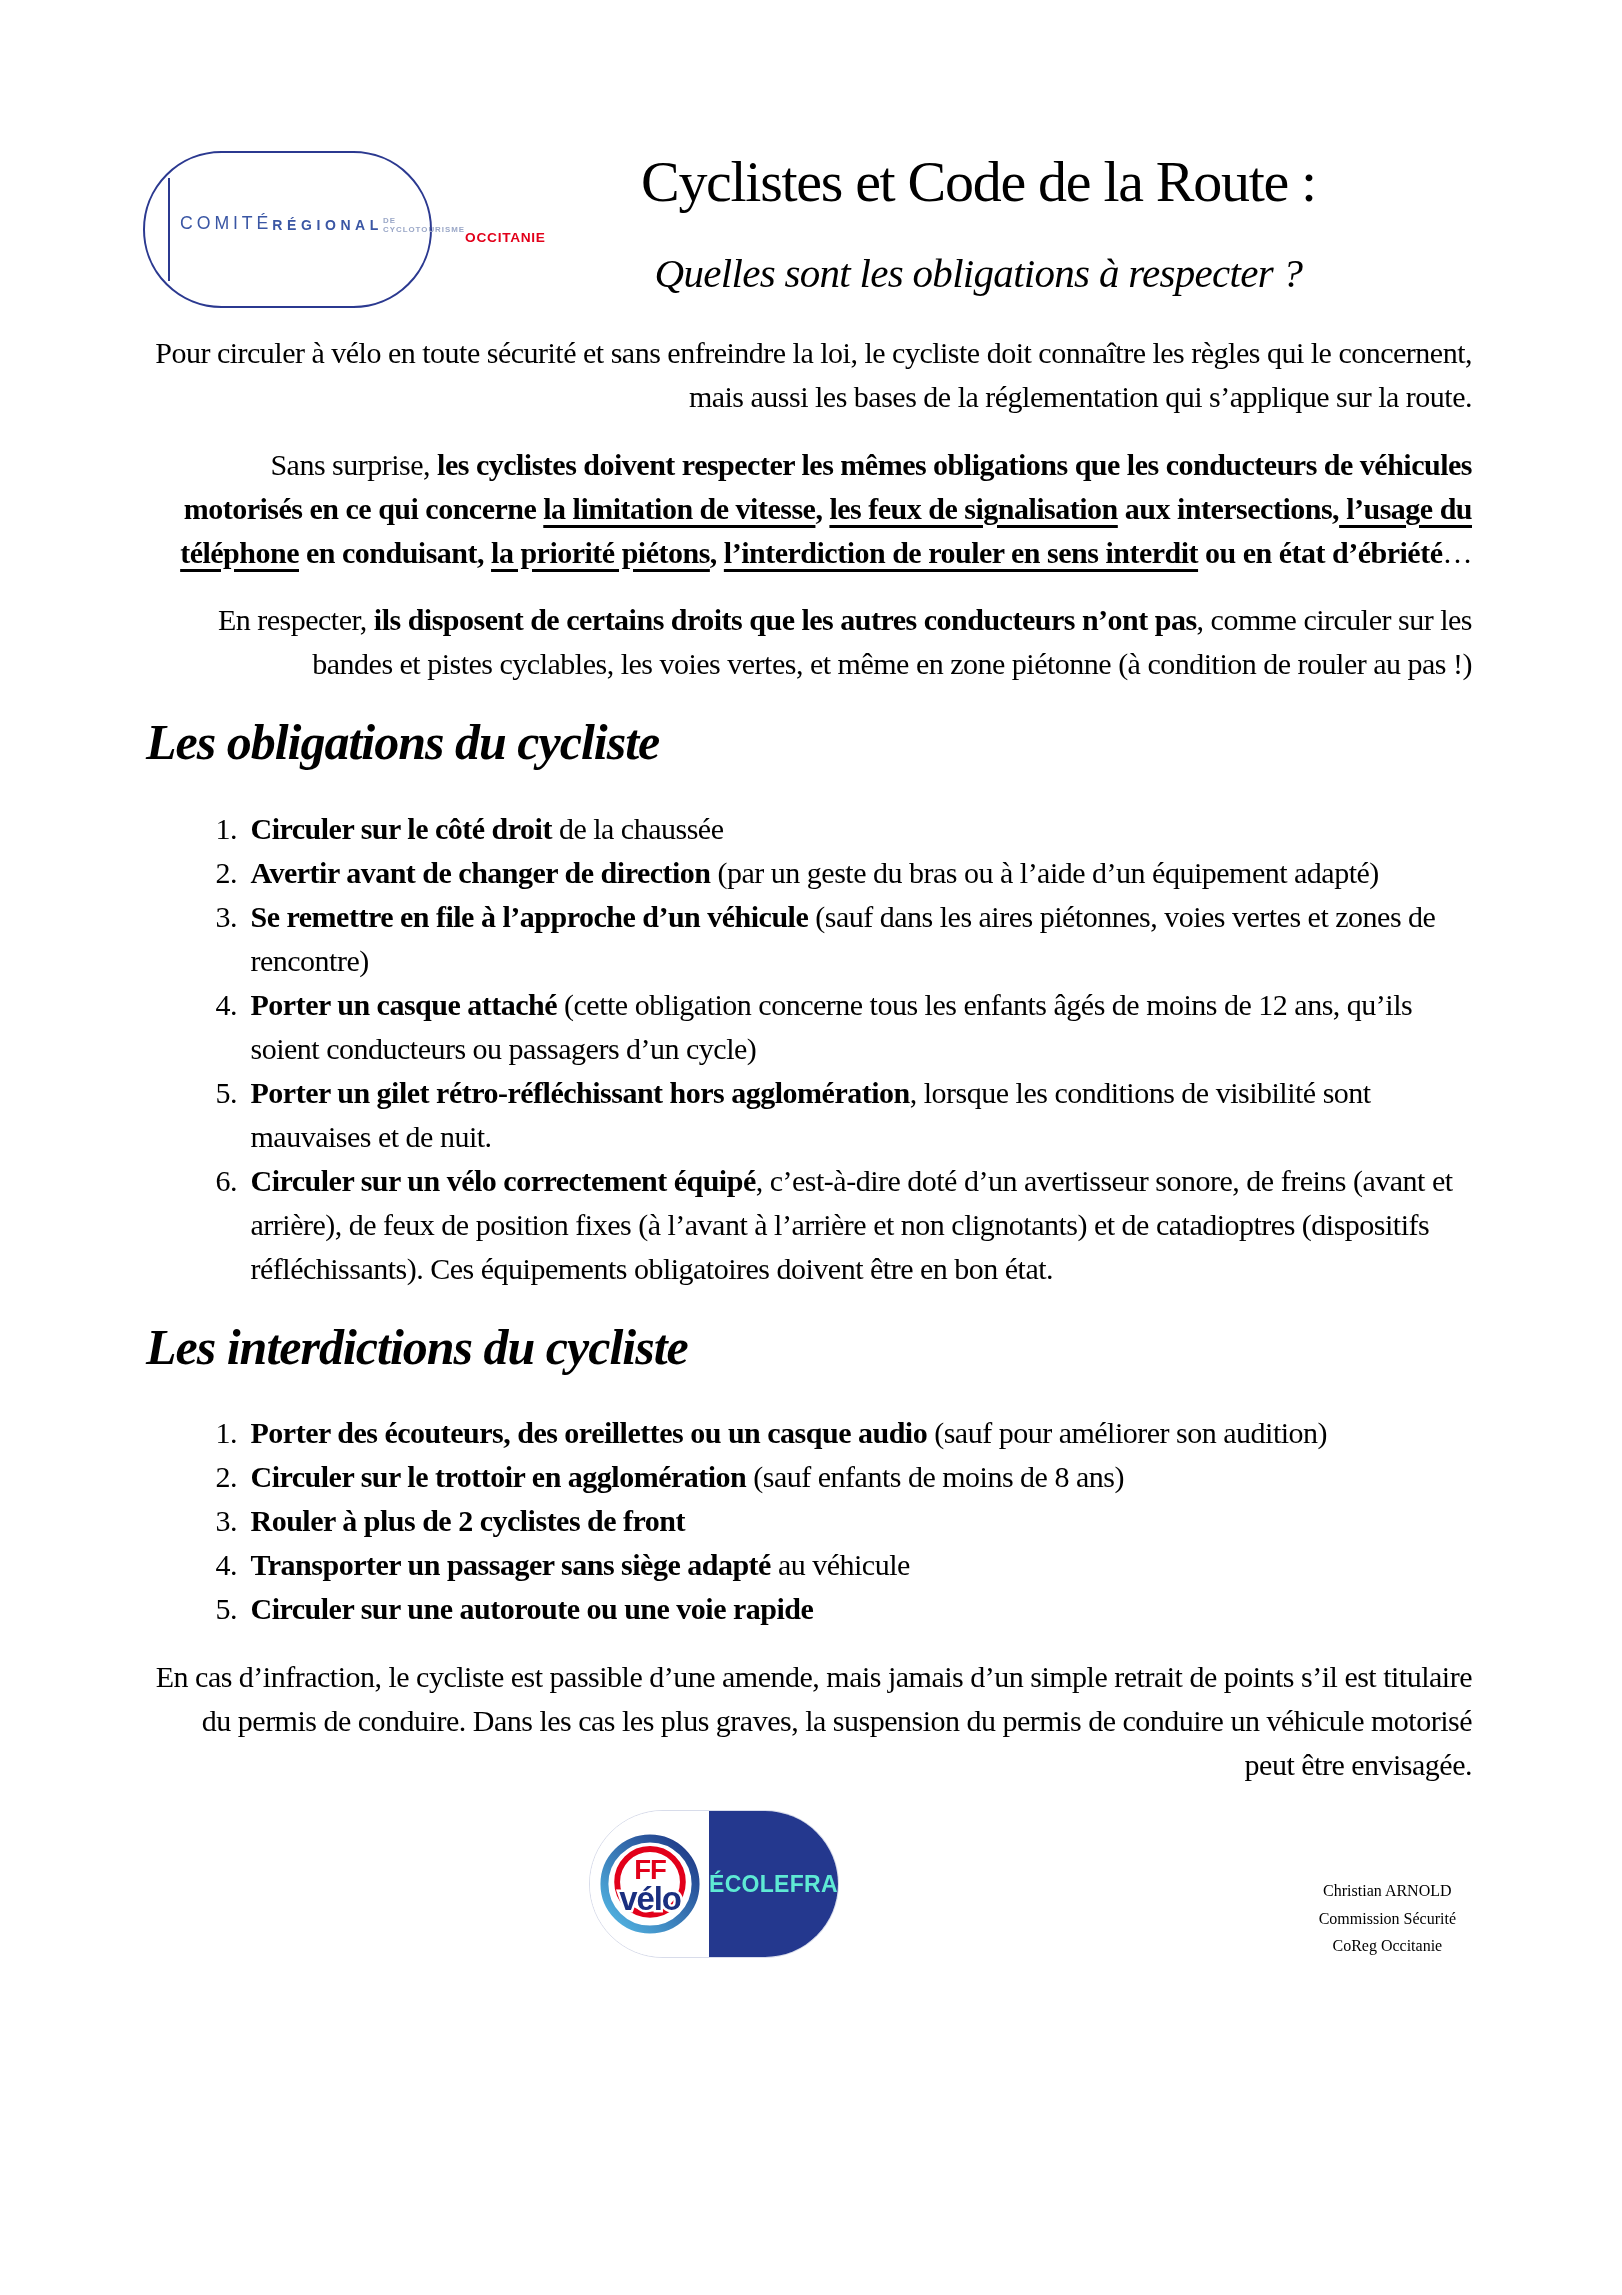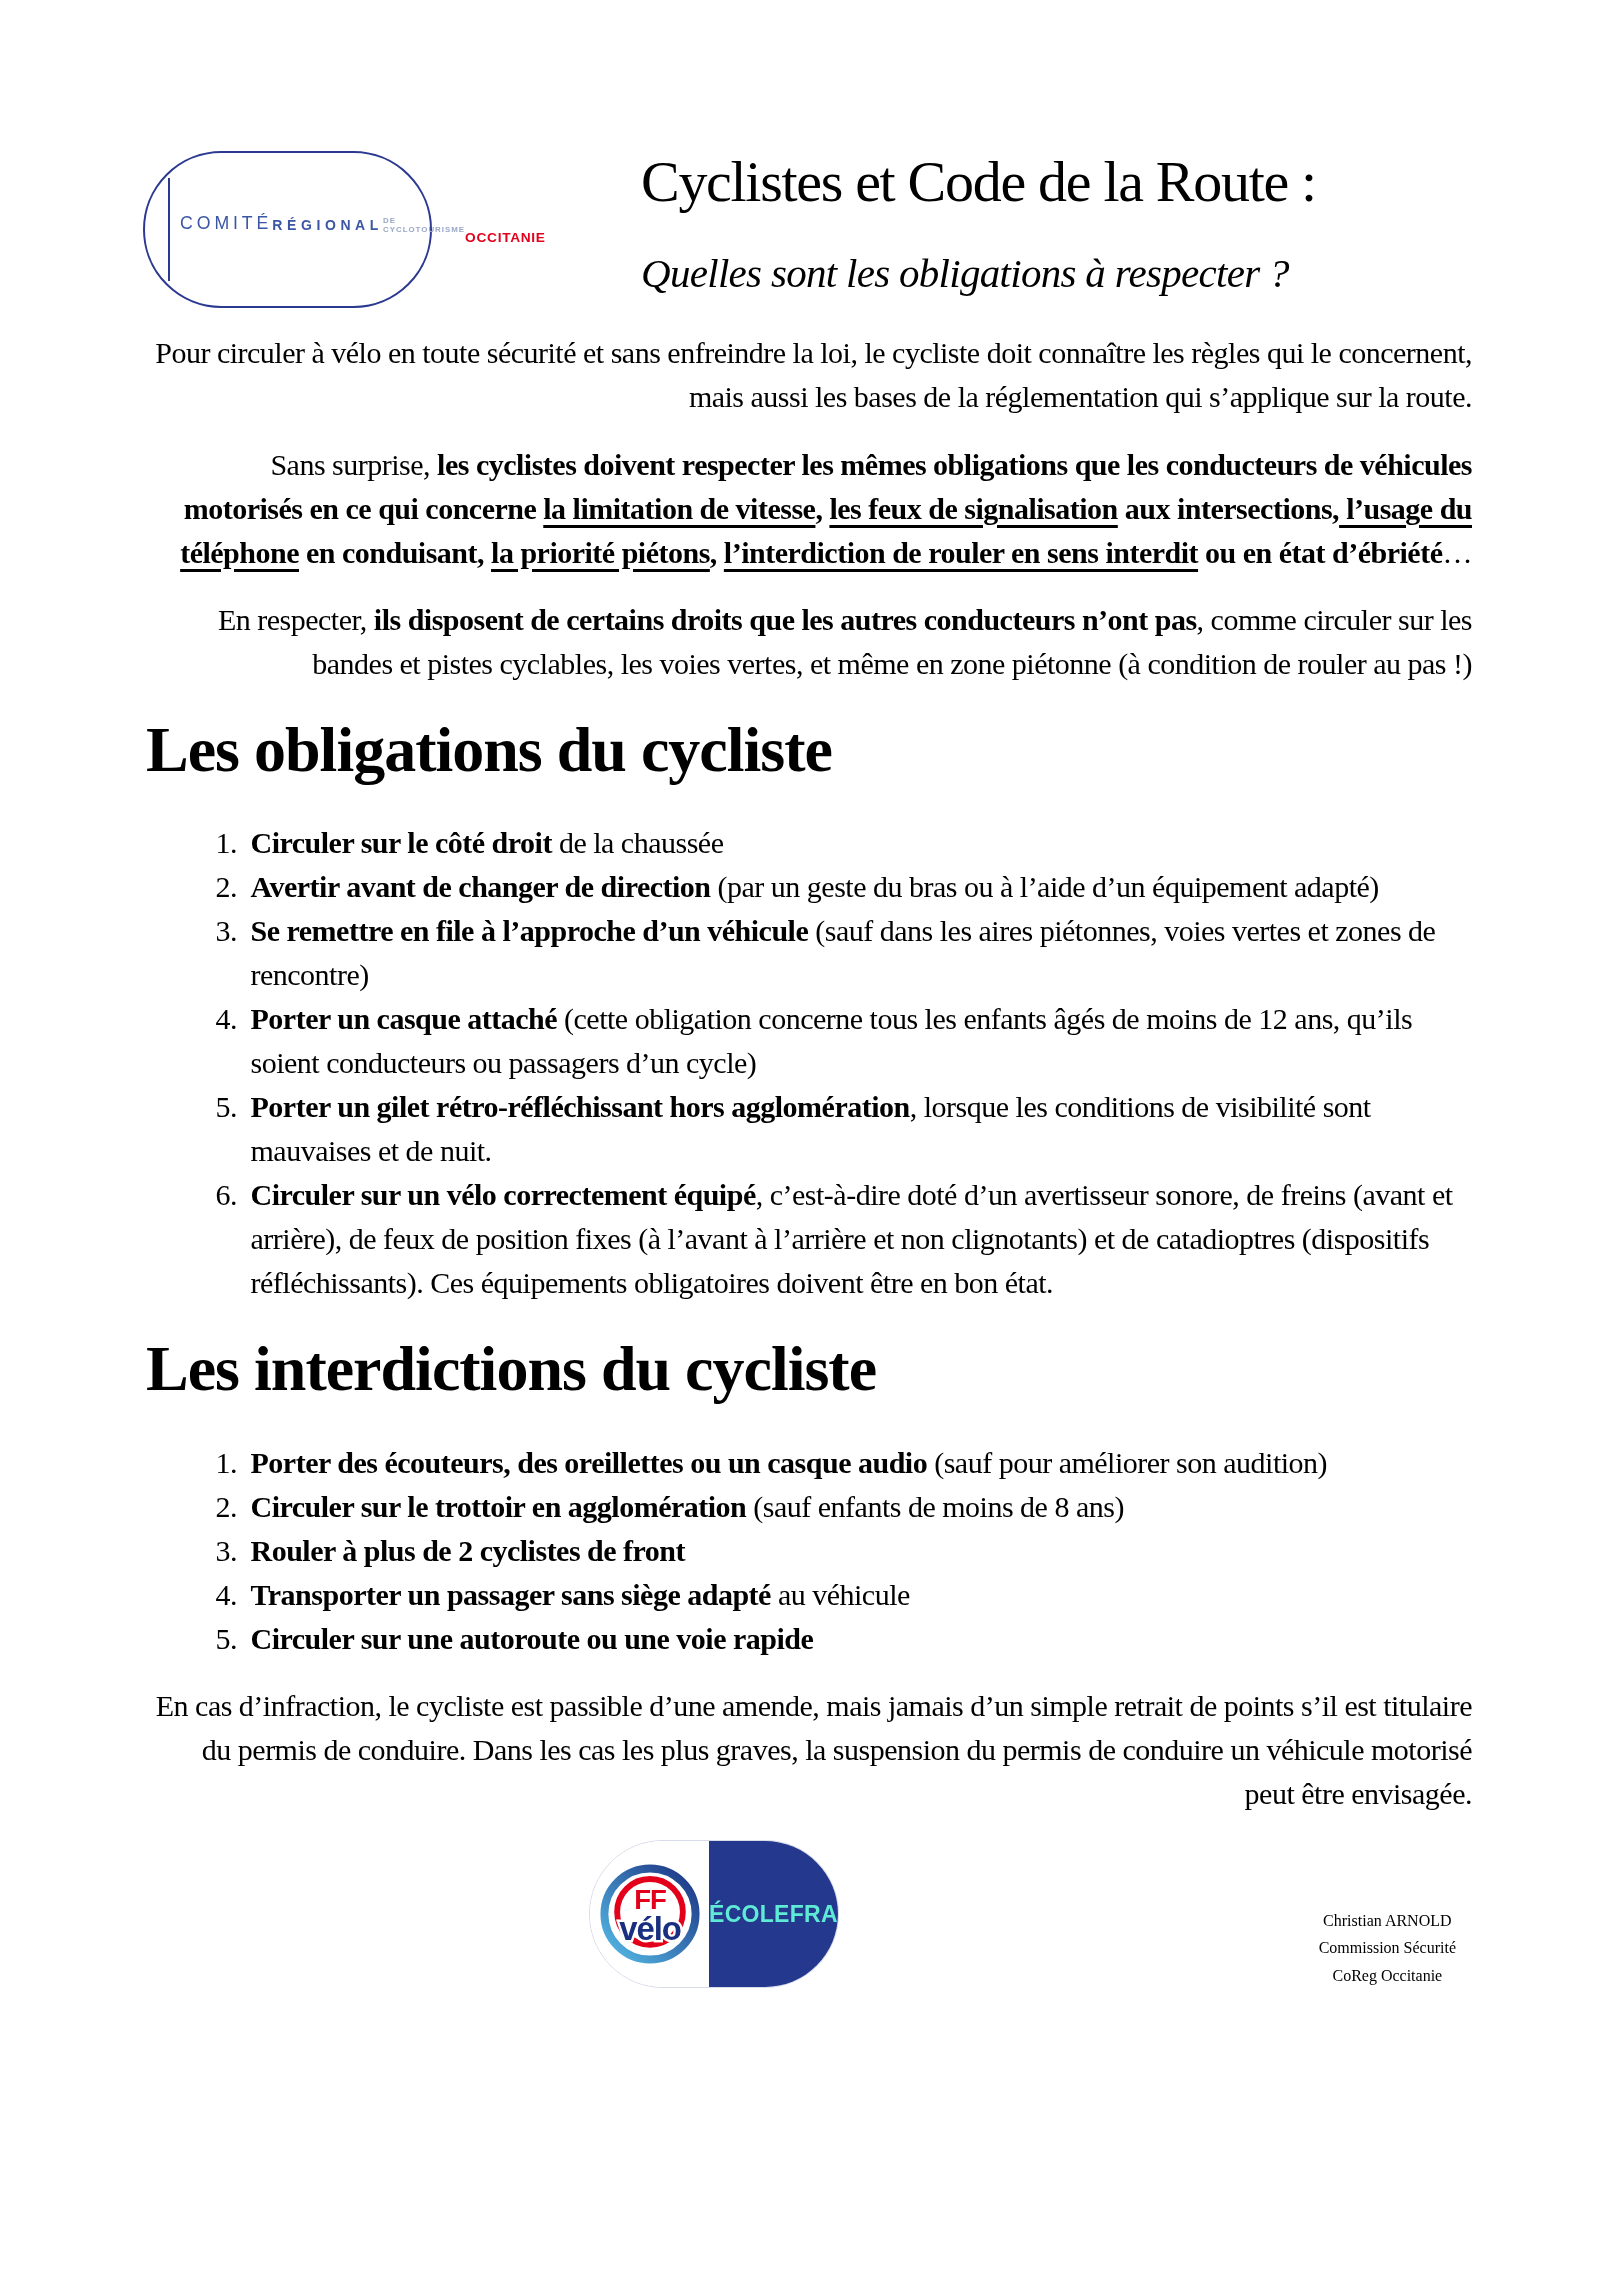--- a/index.html
+++ b/index.html
@@ -20,32 +20,32 @@
   .pill-divider{width:2px;height:103px;background:#2B3990;margin:0 10.5px 0 6.5px;flex:none;}
   .pill-text{display:flex;flex-direction:row;line-height:1.15;}
   .pill-comite{font-size:17.7px;letter-spacing:3.9px;color:#3A56A4;font-weight:500;}
   .pill-regional{font-size:14px;letter-spacing:4.6px;color:#3A56A4;font-weight:700;margin-top:3.9px;}
   .pill-cyclo{font-size:7.9px;letter-spacing:1px;color:#9AA7C7;font-weight:700;margin-top:2.6px;}
   .pill-region{font-size:13.7px;letter-spacing:0.7px;color:#E2001A;font-weight:800;margin-top:17px;}
 
   .roundel .ff{font-family:"Liberation Sans",sans-serif;font-weight:700;font-size:52px;fill:#E2001A;text-anchor:middle;letter-spacing:-2px;}
   .roundel .velo{font-family:"Liberation Sans",sans-serif;font-weight:700;font-size:62px;fill:#1A2F80;text-anchor:middle;stroke:#fff;stroke-width:9px;paint-order:stroke;letter-spacing:-2px;}
 
-  .title-block{position:absolute;left:495px;top:0;text-align:left;}
+  .title-block{position:absolute;left:495px;top:0;text-align:center;}
   h1{margin:0;font-size:58px;font-weight:400;letter-spacing:-1.3px;line-height:1.08;white-space:nowrap;}
   .subtitle{font-size:41px;font-weight:400;letter-spacing:-0.7px;margin-top:35px;white-space:nowrap;font-style:italic;}
 
   
   .content{margin:0 151px 0 146px;}
   p.body{font-size:30px;line-height:44px;letter-spacing:-0.5px;margin:0 0 23.6px 0;text-align:right;}
   p.first{margin-top:23px;}
   .run.n{font-weight:400;}
   .run.b{font-weight:700;}
   .run.bu{font-weight:700;text-decoration:underline;text-decoration-thickness:2.6px;text-underline-offset:5.9px;}
-  h2{font-size:64px;font-weight:700;letter-spacing:-1px;margin:30px 0 38px 0;line-height:1.05;}
+  h2{font-size:50px;font-weight:700;letter-spacing:-1px;margin:30px 0 38px 0;line-height:1.05;font-style:italic;}
   ol.body{margin:0 0 23.6px 0;padding-left:98px;font-size:30px;line-height:44px;letter-spacing:-0.5px;}
   ol.body li{padding-left:6.5px;}
 
   
   .footer{position:relative;height:183px;margin-top:15.7px;}
   .efv-pill{
     position:absolute;left:443px;top:0;width:250px;height:148px;border-radius:74px;
     overflow:hidden;display:flex;border:1.3px solid #D8DCEA;box-sizing:border-box;
   }
   .efv-left{width:119px;background:#fff;display:flex;align-items:center;justify-content:center;flex:none;}

